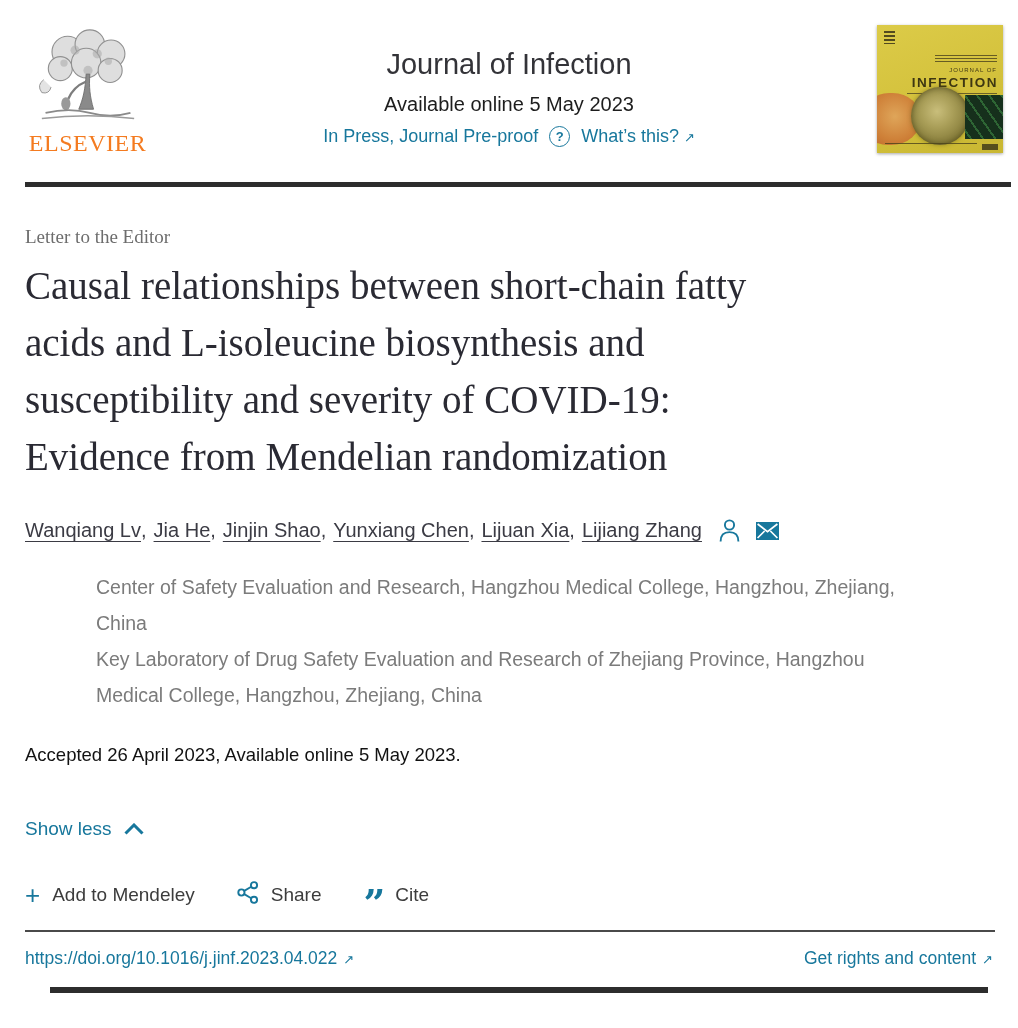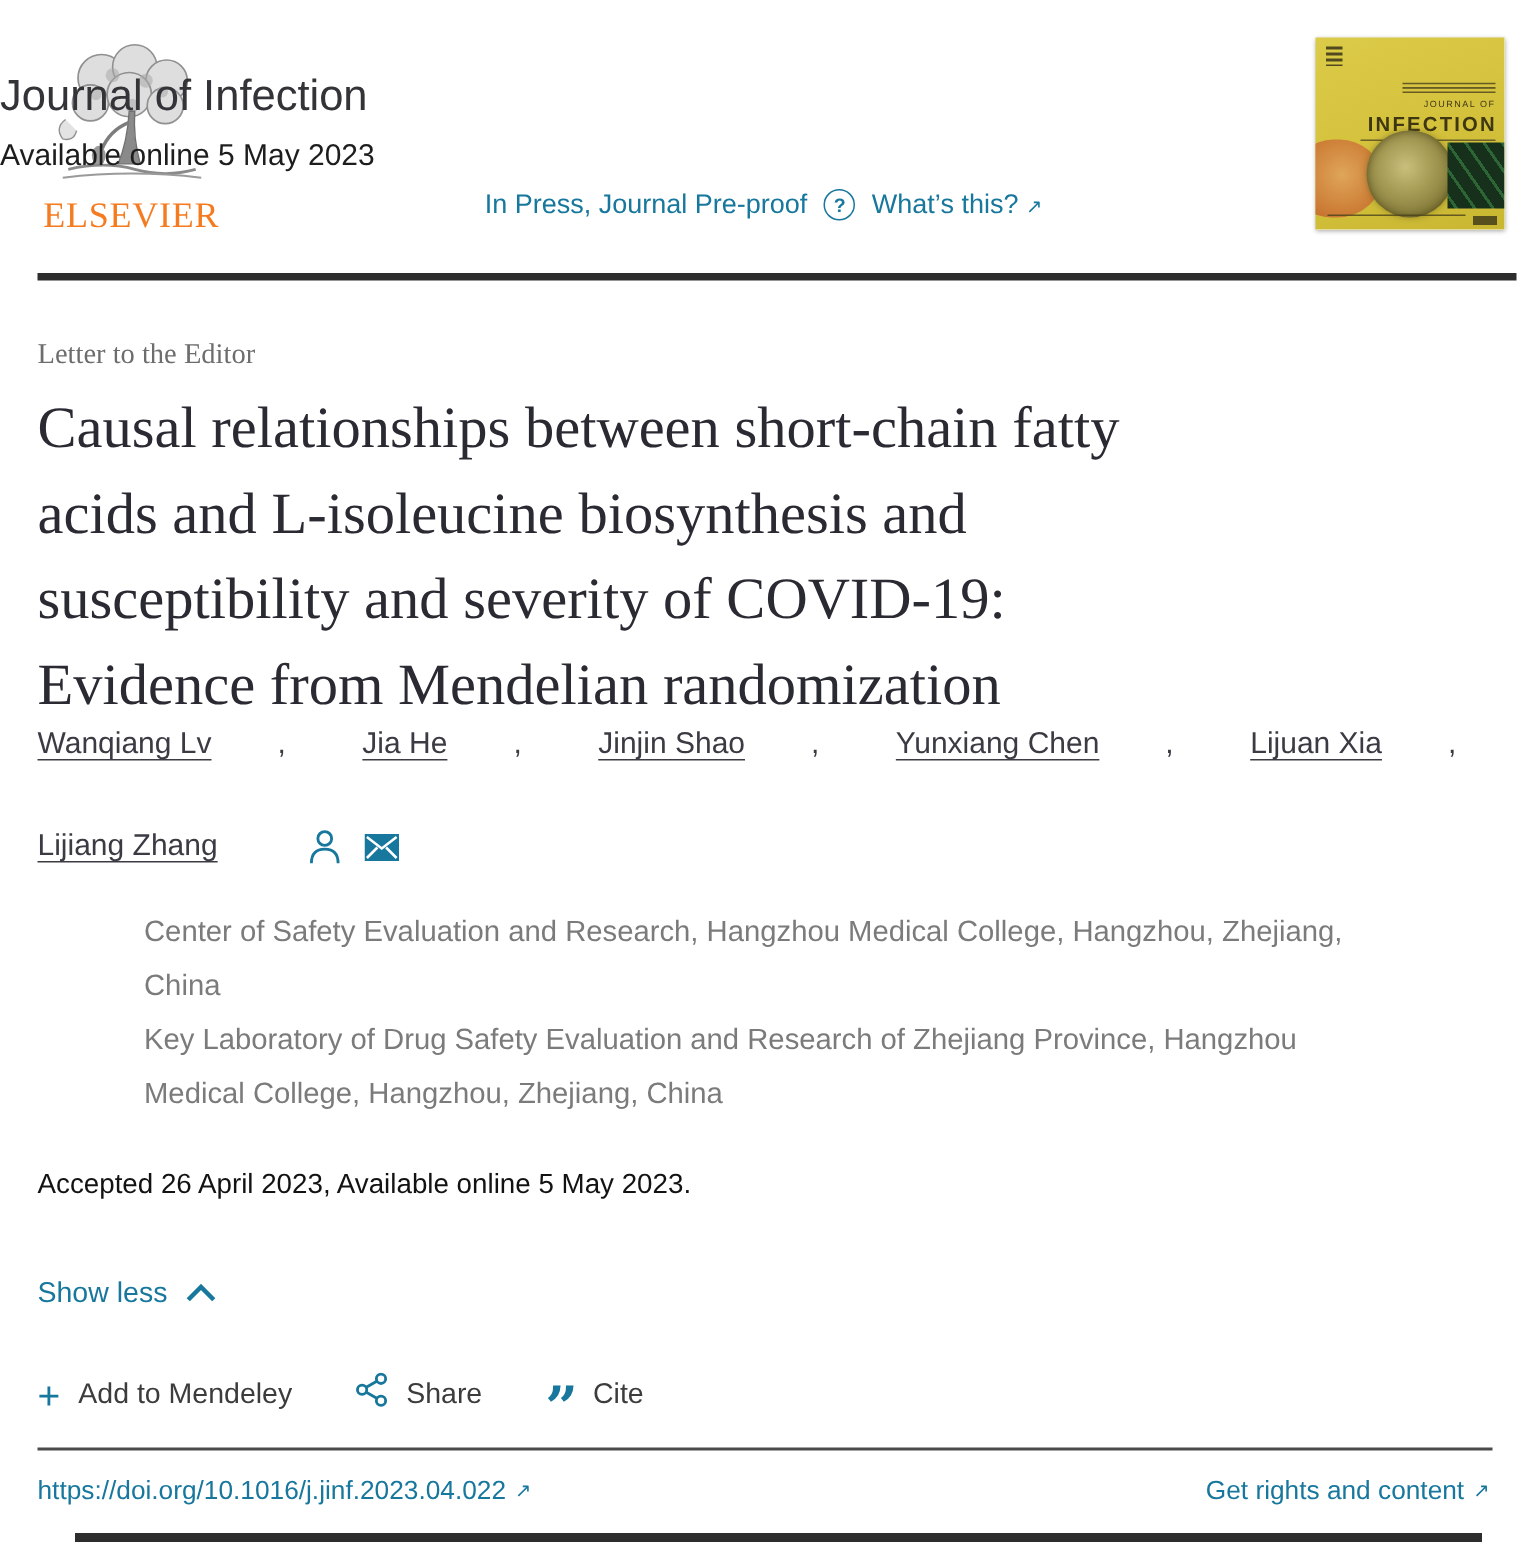--- a/index.html
+++ b/index.html
@@ -20,21 +20,21 @@
   
   .header { position: relative; height: 182px; }
   .publisher-block {
     position: absolute; left: 25px; top: 28px; width: 125px; text-align: center;
   }
   .publisher-name {
     font-family: "Liberation Serif", "DejaVu Serif", serif;
     color: #F47B20; font-size: 24px; letter-spacing: 0.5px; margin-top: 2px;
   }
   .journal-block {
-    position: absolute; left: 0; right: 0; top: 48px; text-align: left;
+    position: absolute; left: 0; right: 0; top: 48px; text-align: center;
   }
   .journal-title { font-size: 29px; color: #333338; font-weight: 400; }
   .available-online { font-size: 20px; color: #1d1d1d; margin-top: 12px; }
   .status-row {
     margin-top: 10px; font-size: 18px; color: #17779C;
     display: flex; align-items: center; justify-content: center; gap: 11px;
   }
   .status-label { cursor: pointer; }
   .help-circle {
     display: inline-flex; align-items: center; justify-content: center;
@@ -93,22 +93,22 @@
     margin-top: 39px;
     font-family: "Liberation Serif", "DejaVu Serif", serif;
     font-size: 19px; color: #6d6d6d;
   }
   .title {
     margin-top: 9px;
     font-family: "Liberation Serif", "DejaVu Serif", serif;
     font-size: 39px; line-height: 57px; color: #2A2A33; font-weight: 400;
   }
   .authors-row {
-    font-size: 20px; color: #3b3b44;
-    display: flex; align-items: center; flex-wrap: wrap; gap: 44px;
+    margin-top: 33px; font-size: 20px; color: #3b3b44;
+    display: flex; align-items: center; flex-wrap: wrap;
   }
   .author {
     text-decoration: underline; text-underline-offset: 4px; text-decoration-thickness: 1px;
     cursor: pointer;
   }
   .author-sep { margin-right: 7px; }
   .author-icons { display: inline-flex; align-items: center; gap: 15px; margin-left: 16px; }
   .icon-btn { cursor: pointer; display: inline-flex; align-items: center; }
 
   .affiliations {

